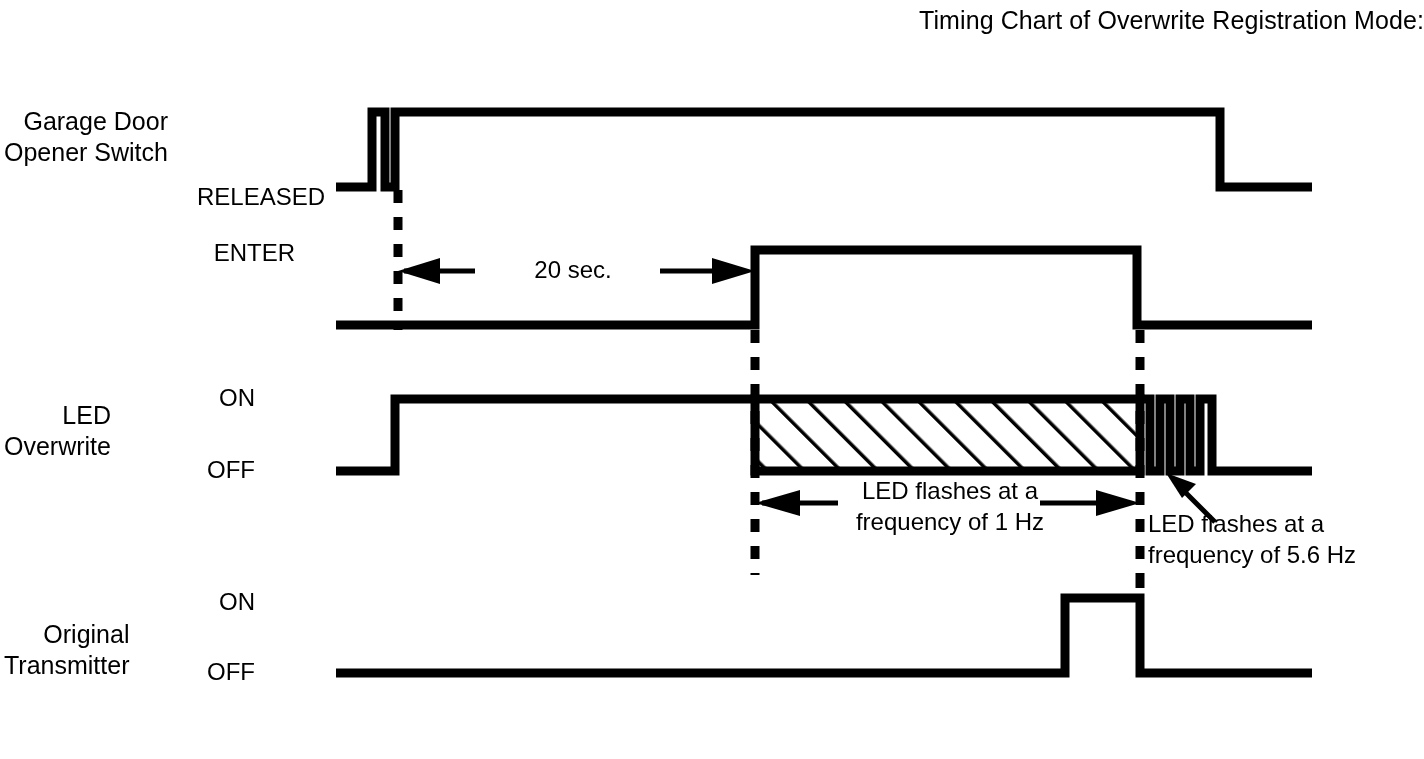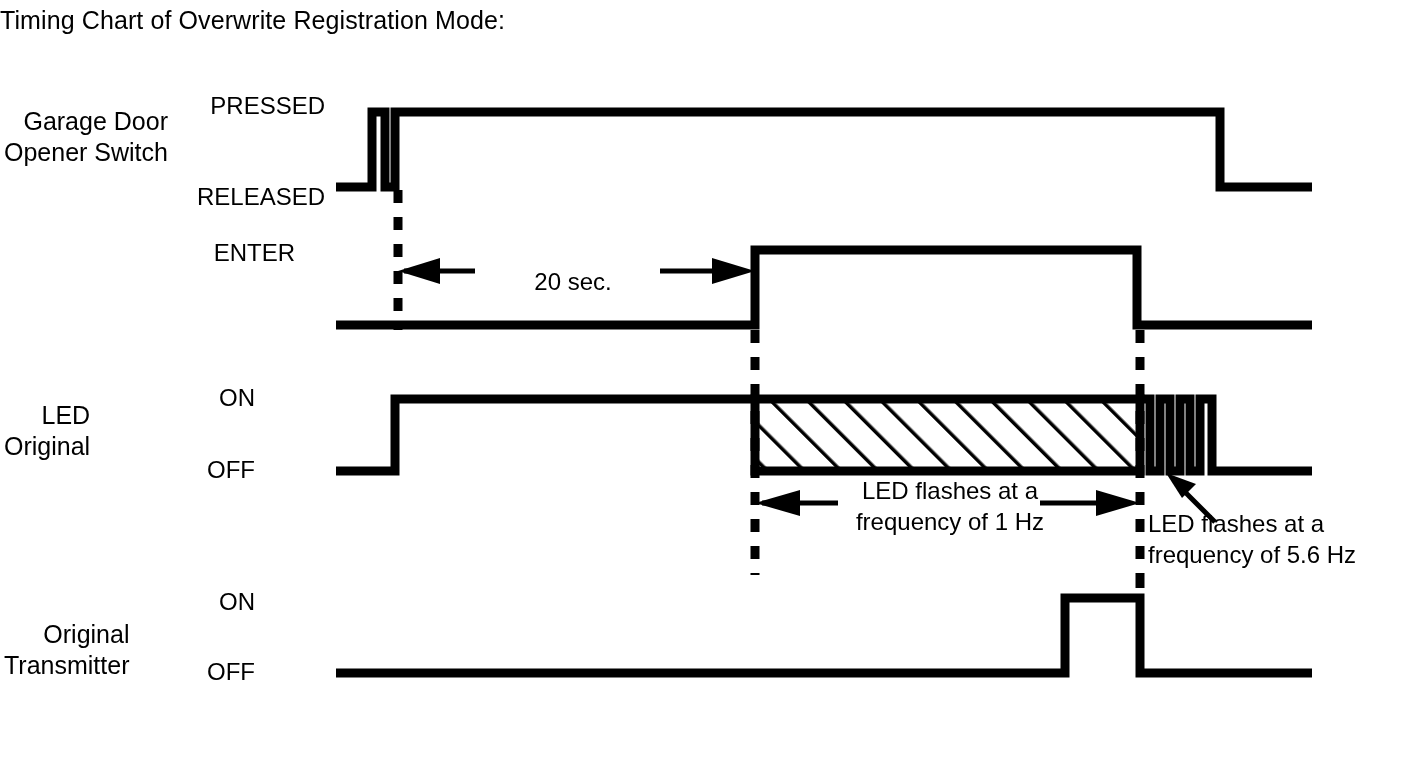--- a/index.html
+++ b/index.html
@@ -17,21 +17,21 @@
     width: 1424px;
     height: 759px;
     background: #ffffff;
     overflow: hidden;
   }
   #chart-title {
     position: absolute;
     left: 0;
     top: 6px;
     width: 1424px;
-    text-align: left;
+    text-align: right;
     font-size: 25px;
     letter-spacing: 0.1px;
     white-space: nowrap;
   }
   .row-name {
     position: absolute;
     font-size: 25px;
     line-height: 31px;
     white-space: pre-line;
     text-align: right;
@@ -62,36 +62,35 @@
 </head>
 <body>
 
 <div id="page">
 
   <div id="chart-title">Timing Chart of Overwrite Registration Mode:</div>
 
   <div class="row-name" style="left:4px; top:106px;">Garage Door
 Opener Switch</div>
   <div class="row-name" style="left:4px; top:400px;">LED
-Original</div>
+Overwrite</div>
   <div class="row-name" style="left:4px; top:619px;">Original
 Transmitter</div>
 
-  <div class="lvl-label" style="left:30px; top:93px; width:295px;">PRESSED</div>
   <div class="lvl-label" style="left:30px; top:172px; width:295px;margin-top:12px;">RELEASED</div>
 
   <div class="lvl-label" style="left:30px; top:240px; width:265px;">ENTER</div>
 
   <div class="lvl-label" style="left:30px; top:385px; width:225px;">ON</div>
   <div class="lvl-label" style="left:30px; top:457px; width:225px;">OFF</div>
 
   <div class="lvl-label" style="left:30px; top:589px; width:225px;">ON</div>
   <div class="lvl-label" style="left:30px; top:659px; width:225px;">OFF</div>
 
-  <div class="annot" style="left:468px; top:254px; width:210px;margin-top:12px;">20 sec.</div>
+  <div class="annot" style="left:468px; top:254px; width:210px;">20 sec.</div>
 
   <div class="annot" style="left:800px; top:475px; width:300px;">LED flashes at a
 frequency of 1 Hz</div>
 
   <div class="annot left-align" style="left:1148px; top:508px; width:268px;">LED flashes at a
 frequency of 5.6 Hz</div>
 
   <svg id="wave-layer" viewBox="0 0 1424 759">
 
     <g fill="none" stroke="#000000" stroke-width="9" stroke-linecap="butt" stroke-linejoin="miter">

